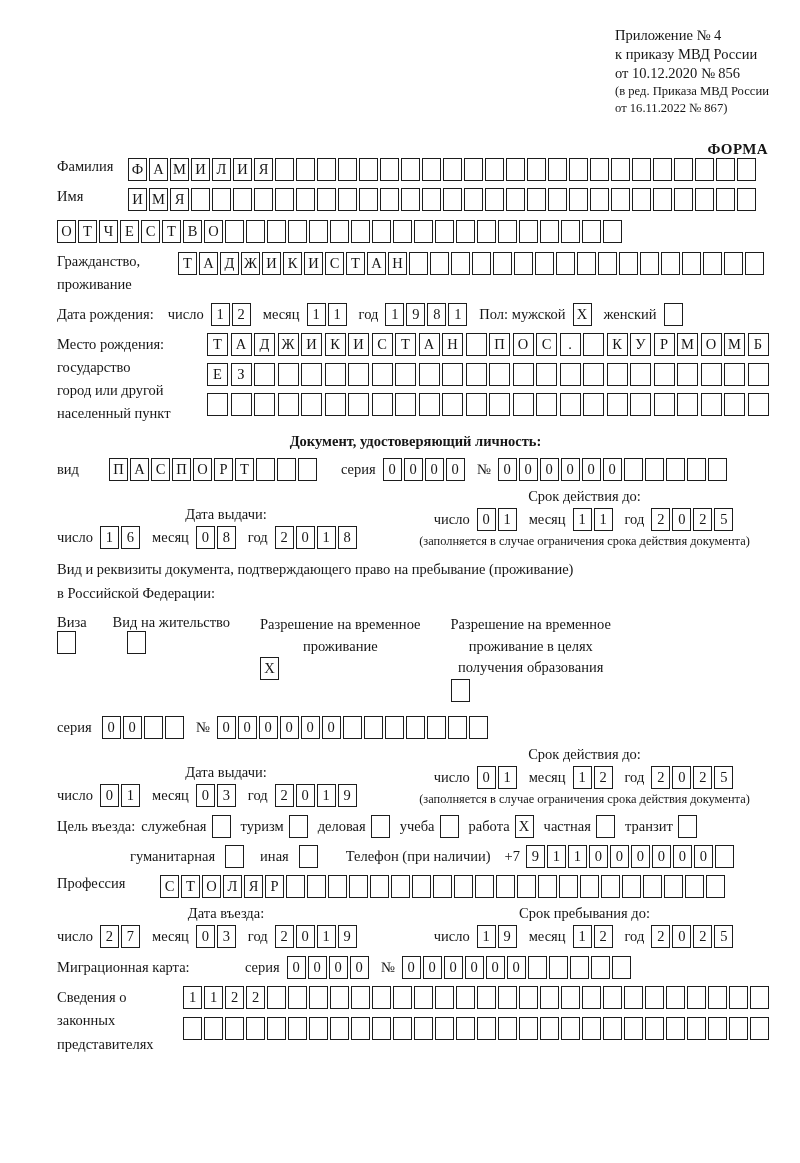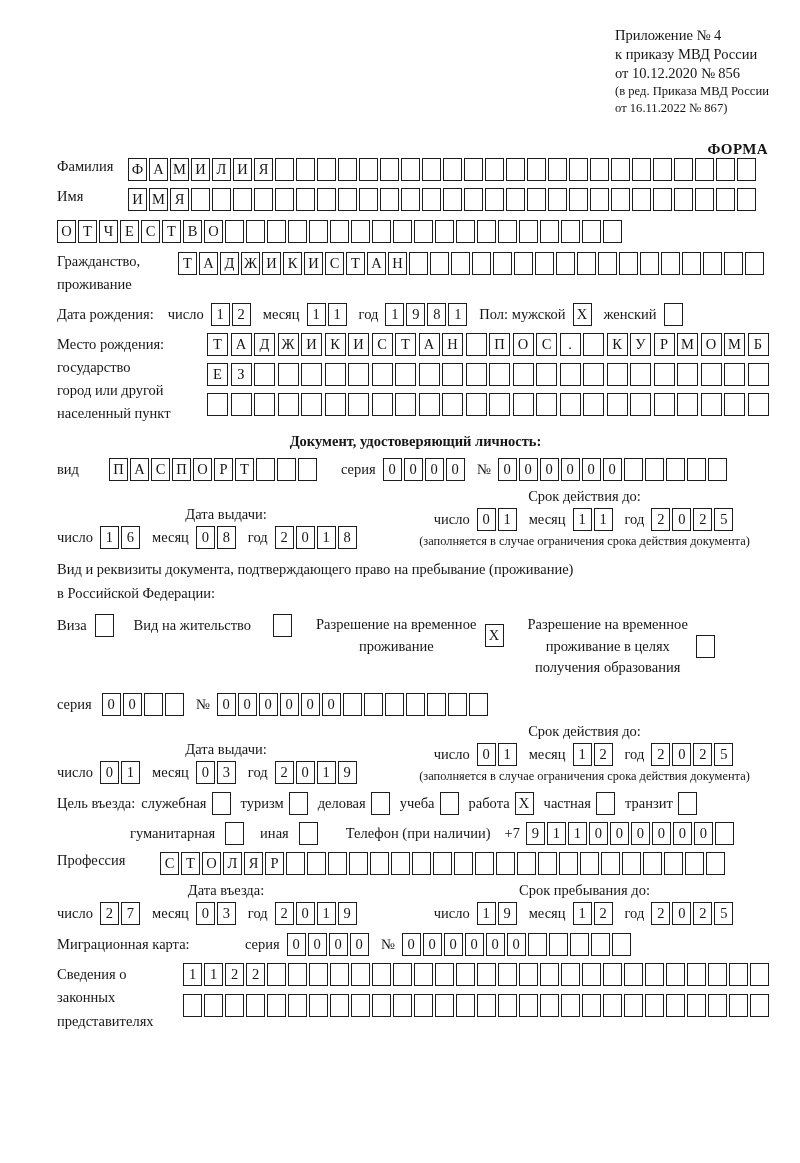--- a/index.html
+++ b/index.html
@@ -36,21 +36,21 @@
   .dg .dg-lbl:first-child { margin-left:0; }
   .dp-wrap { display:flex; align-items:flex-end; margin-bottom:8px; }
   .dp-left { width:338px; flex:none; }
   .dp-right { flex:1; }
   .dp-header { text-align:center; margin-bottom:3px; }
   .dp-note { text-align:center; font-size:12.4px; margin-top:3px; white-space:nowrap; }
   
   .center-bold { text-align:center; font-weight:bold; margin:4px 0 8px 0; }
   
   .popts { display:flex; align-items:flex-start; margin:8px 0 14px 0; }
-  .popt { display:flex; align-items:center; }
+  .popt { display:flex; align-items:flex-start;flex-direction:column; }
   .popt-lbl { margin-right:8px; }
   .popt-center { text-align:center; line-height:1.5; } .gap22 { width:22px; flex:none; } .gap18 { width:18px; flex:none; }
   
   .opt { display:flex; align-items:center; margin-right:8px; }
   .opt-lbl { margin-right:5px; }
   .intro { line-height:1.7; }
   .rep-rows .boxes { margin-bottom:8px; }
 </style>
 </head>
 <body>

